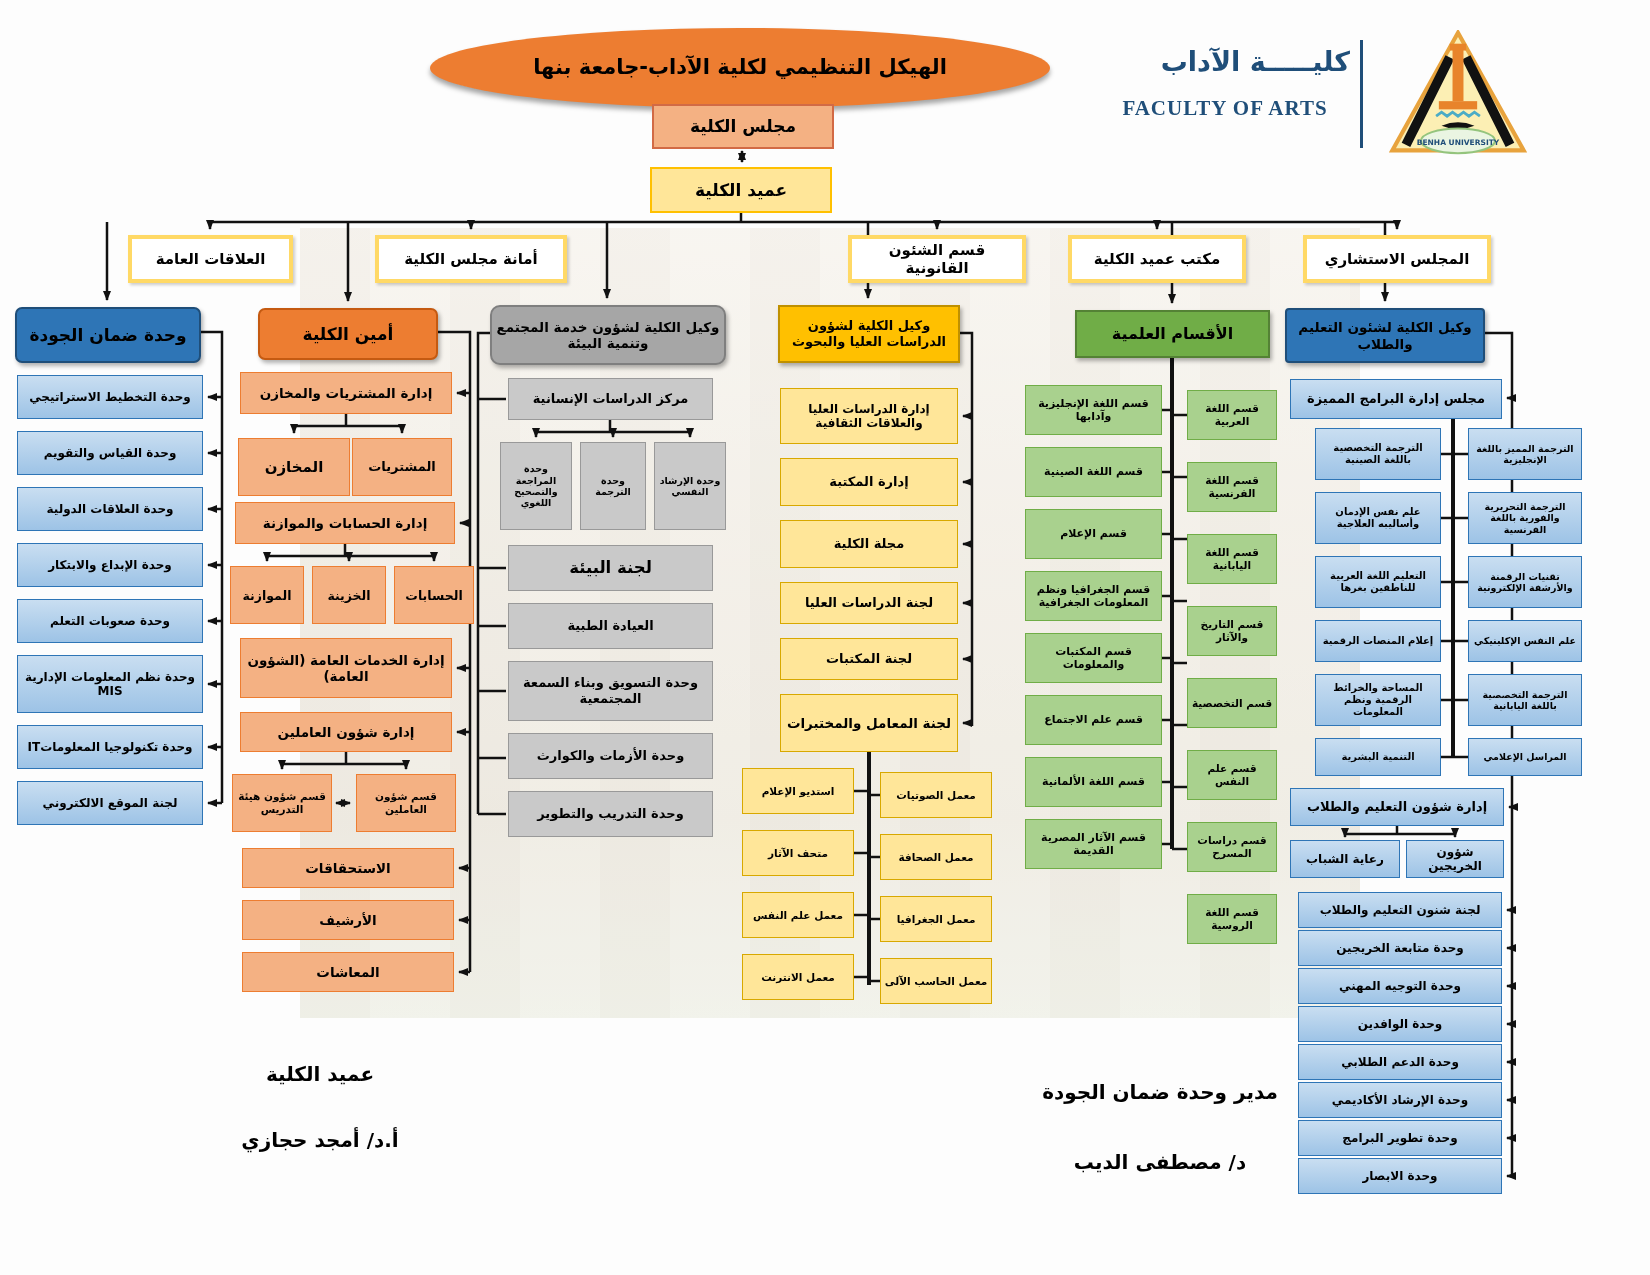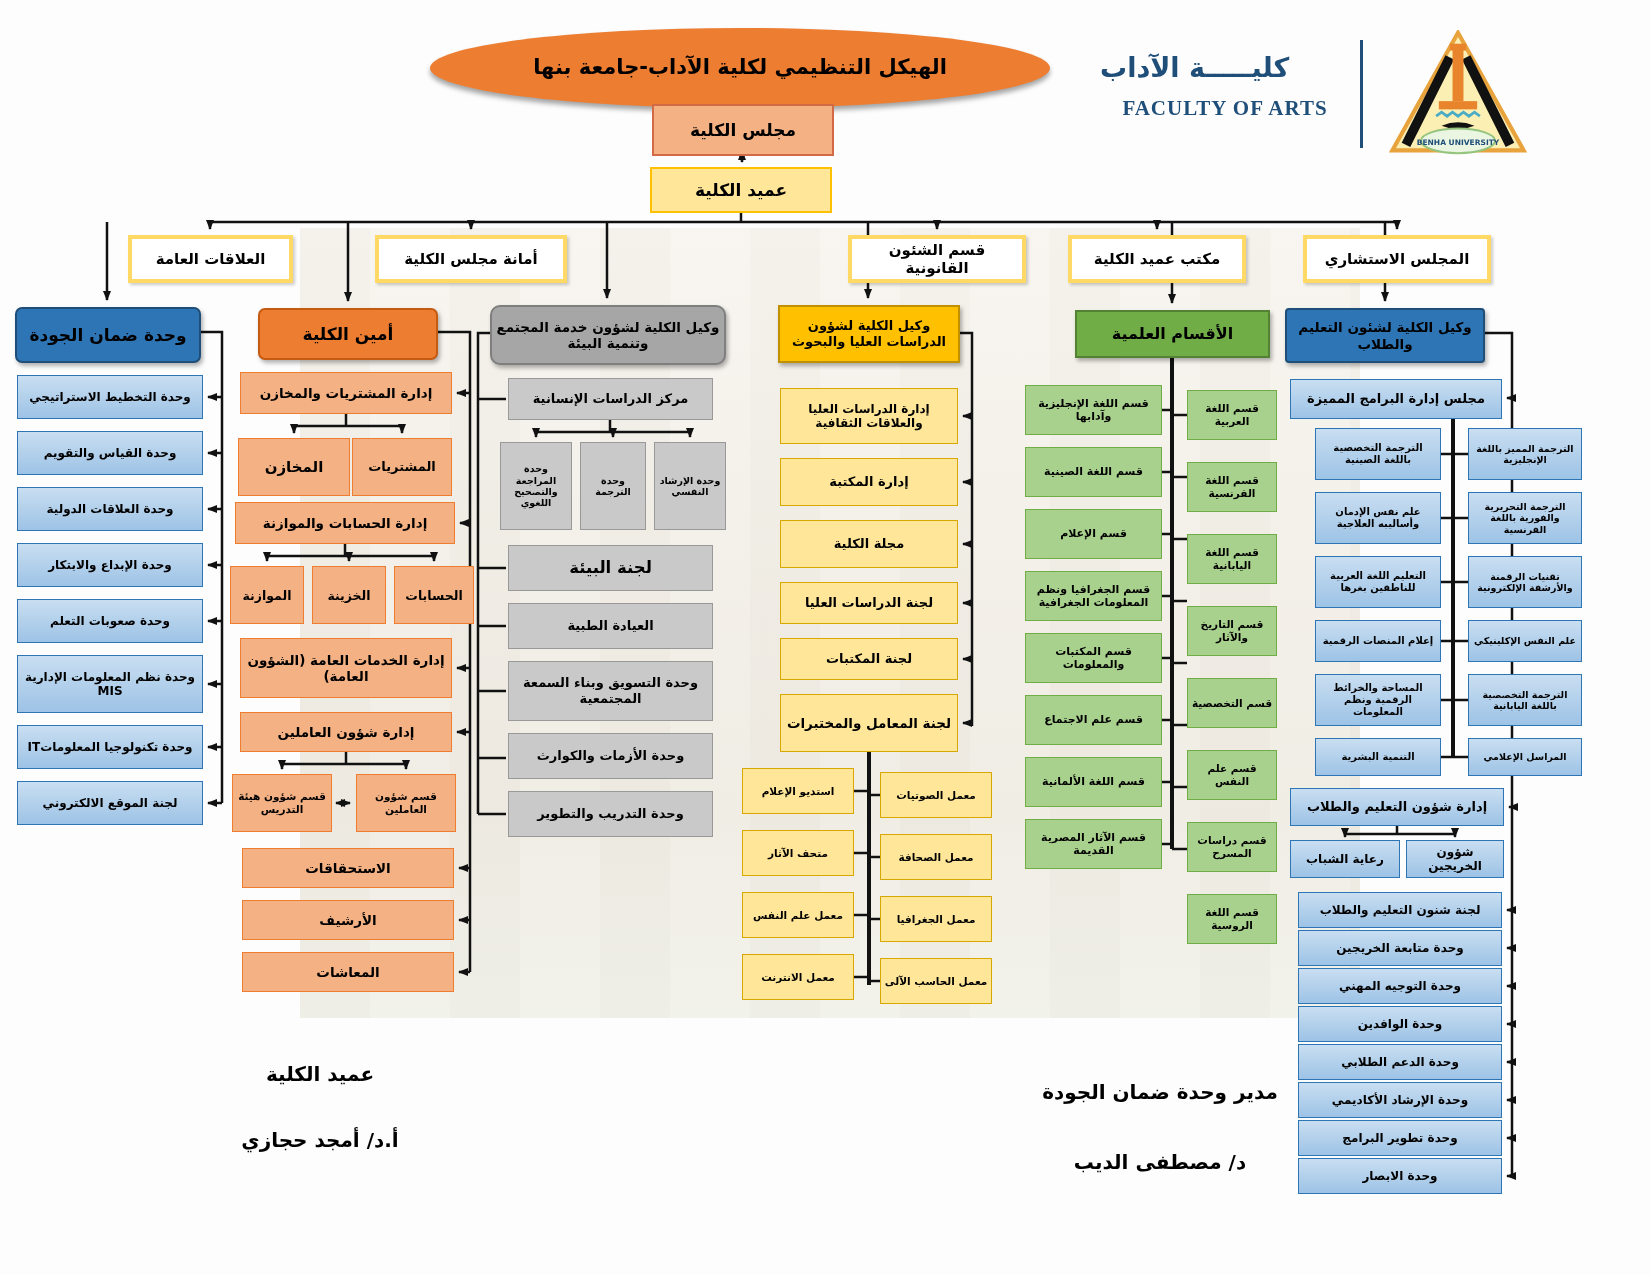--- a/index.html
+++ b/index.html
@@ -27,28 +27,28 @@
   .orange-i{background:#F4B183;border:1.5px solid #ED7D31;}
   .gray-h{background:#A6A6A6;border:2px solid #7f7f7f;border-radius:10px;box-shadow:2px 3px 4px rgba(0,0,0,.3);}
   .gray-i{background:#C9C9C9;border:1.5px solid #999;}
   .gold-h{background:#FFC000;border:2px solid #BF9000;box-shadow:2px 3px 4px rgba(0,0,0,.3);}
   .green-h{background:#70AD47;border:2px solid #548235;box-shadow:2px 3px 4px rgba(0,0,0,.3);}
   .white-y{background:#fff;border:4px solid #FFD966;box-shadow:2px 2px 3px rgba(0,0,0,.2);}
 
   
   #title-ellipse{left:430px;top:28px;width:620px;height:80px;border-radius:50%;background:#ED7D31;
     font-size:21px;box-shadow:0 4px 5px rgba(0,0,0,.35);border:none;}
-  #council{left:652px;top:104px;width:182px;height:52px;background:#F4B183;border:2px solid #D26A45;font-size:17px;}
+  #council{left:652px;top:104px;width:182px;height:45px;background:#F4B183;border:2px solid #D26A45;font-size:17px;}
   #dean{left:650px;top:167px;width:182px;height:46px;background:#FFE699;border:2px solid #FFC000;font-size:17px;}
   .r2box{top:235px;height:48px;font-size:15px;}
   #r2-0{left:128px;width:165px;} #r2-1{left:375px;width:192px;} #r2-2{left:848px;width:178px;}
   #r2-3{left:1068px;width:178px;} #r2-4{left:1303px;width:188px;}
 
   
-  #logo-ar{position:absolute;left:1100px;top:52px;width:250px;z-index:2;color:#1F4E79;font-size:27px;font-weight:bold;text-align:left;}
+  #logo-ar{position:absolute;left:1100px;top:46px;width:250px;z-index:2;color:#1F4E79;font-size:27px;font-weight:bold;text-align:right;}
   #logo-en{position:absolute;left:1100px;top:96px;width:250px;z-index:2;color:#1F4E79;font-size:21px;font-weight:bold;
     font-family:"Liberation Serif",serif;text-align:center;letter-spacing:1px;}
   #logo-divider{position:absolute;left:1360px;top:40px;width:3px;height:108px;background:#1F4E79;z-index:2;}
   #emblem{position:absolute;left:1388px;top:30px;z-index:2;}
 
   
   #c1-header{left:15px;top:307px;width:186px;height:56px;font-size:17px;}
   #c1-list{left:17px;top:375px;width:186px;gap:12px;}
   #c1-list>div{height:44px;font-size:12px;}
   #c1-list>div:nth-child(6){height:58px;}

